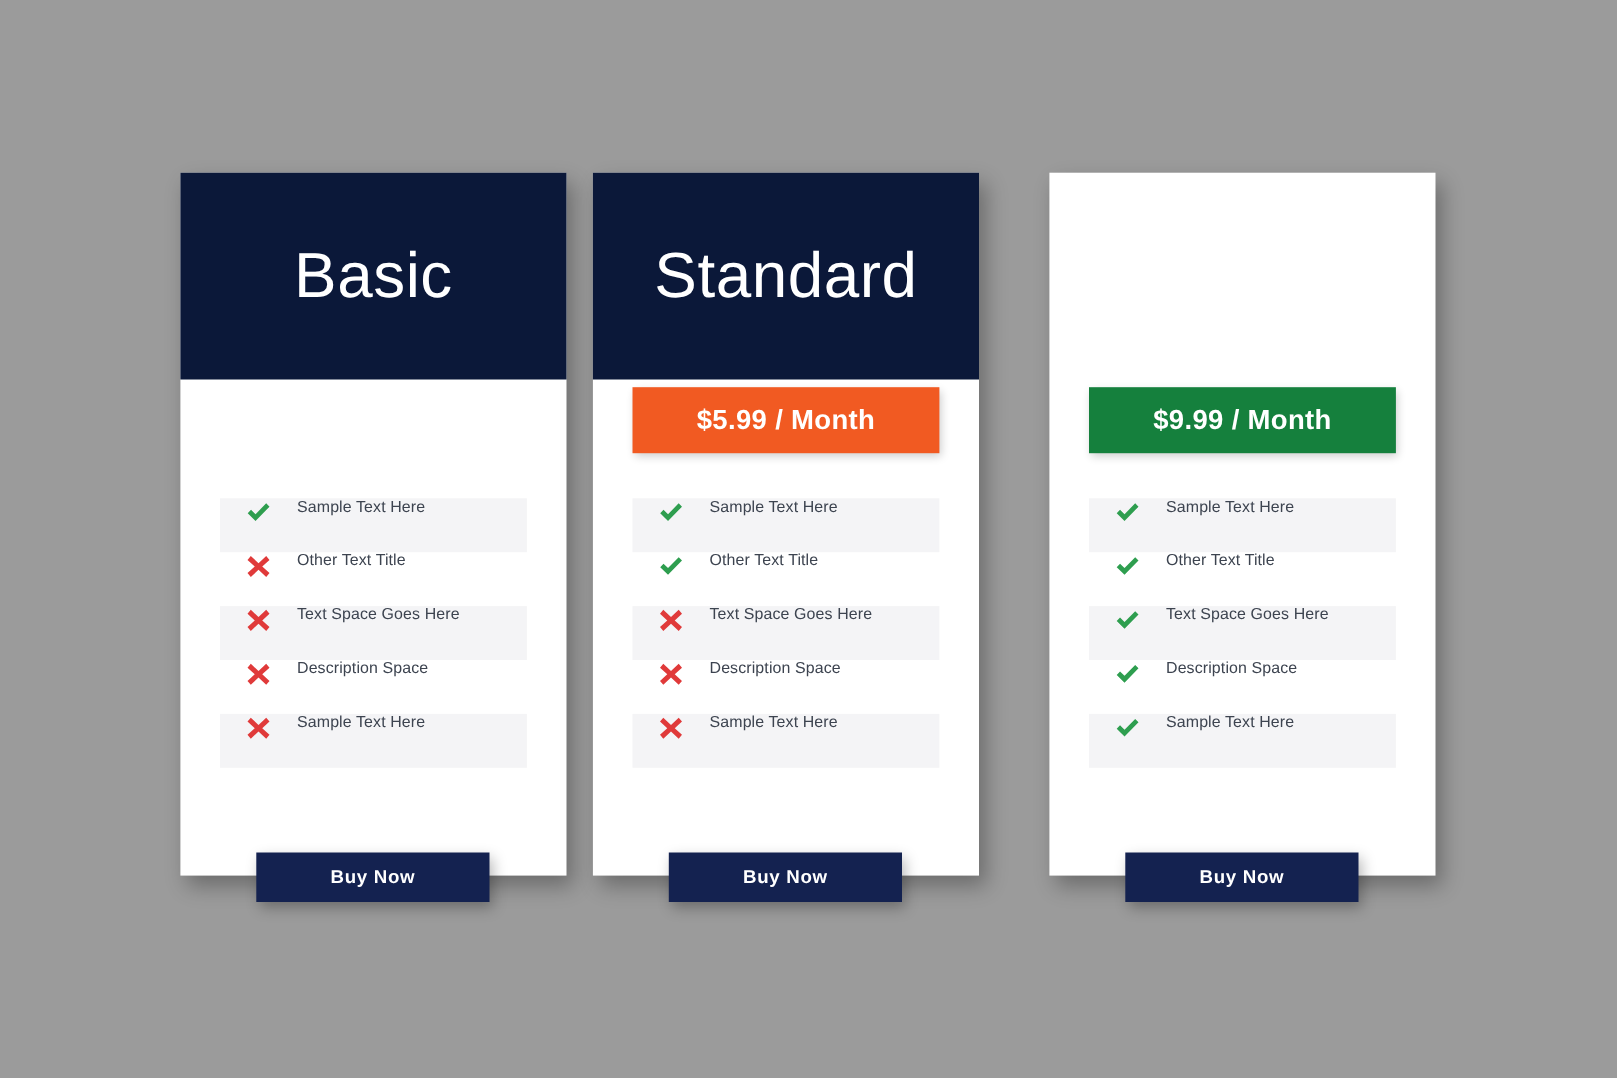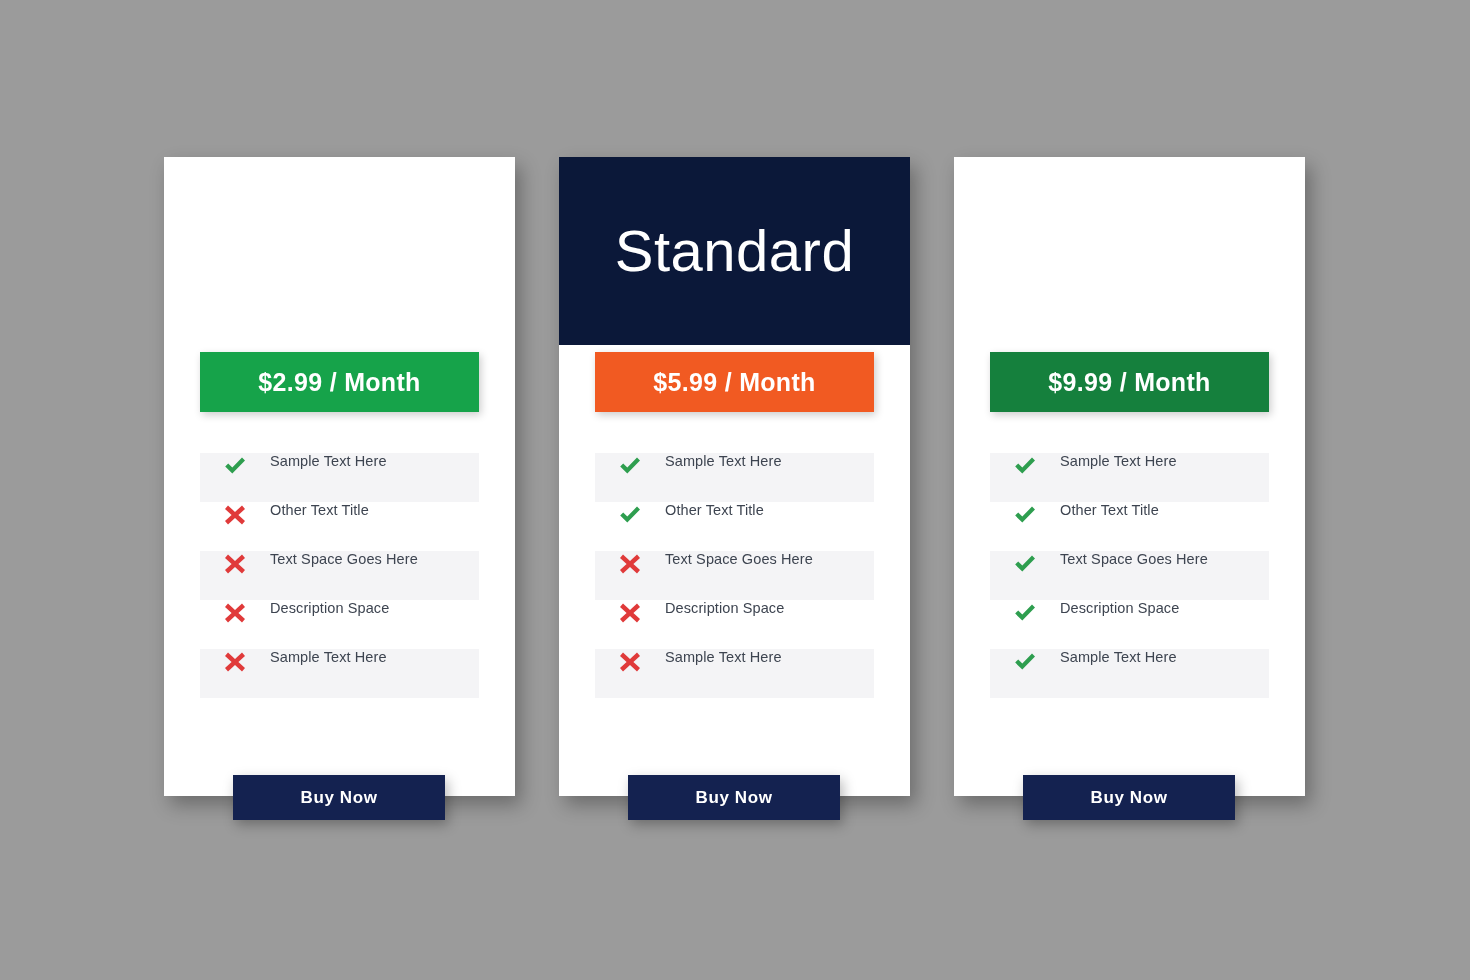--- a/index.html
+++ b/index.html
@@ -26,21 +26,21 @@
 
   .plan-card {
     position: absolute;
     top: 157px;
     width: 351px;
     height: 639px;
     background: #ffffff;
     box-shadow: 6px 9px 18px rgba(0, 0, 0, 0.30);
   }
   .plan-card.pos-0 { left: 164px; }
-  .plan-card.pos-1 { left: 559px; }
+  .plan-card.pos-1 { left: 539px; }
   .plan-card.pos-2 { left: 954px; }
 
   
   .card-header {
     position: absolute;
     left: 0;
     top: 0;
     width: 351px;
     height: 188px;
     background: #0b1839;
@@ -126,22 +126,22 @@
     box-shadow: 3px 5px 12px rgba(0, 0, 0, 0.28);
     padding: 0;
   }
 </style>
 </head>
 <body>
 
 <div class="stage">
 
   <div class="plan-card pos-0">
-    <div class="price-banner" style="background: rgb(22, 163, 74);">
-      <div class="price-text">$2.99 / Month</div>
+    <div class="card-header">
+      <div class="plan-title">Basic</div>
     </div>
     <div class="feature-list">
         <div class="feature-row shaded">
           <div class="feature-icon">
             <svg width="26" height="26" viewBox="0 0 26 26">
               <path d="M3.2 13.6 L6.2 10.4 L10.3 14.4 L20.0 4.6 L23.0 7.6 L10.3 20.6 Z" fill="#2e9e4f"></path>
             </svg>
           </div>
           <div class="feature-label">Sample Text Here</div>
         </div>

